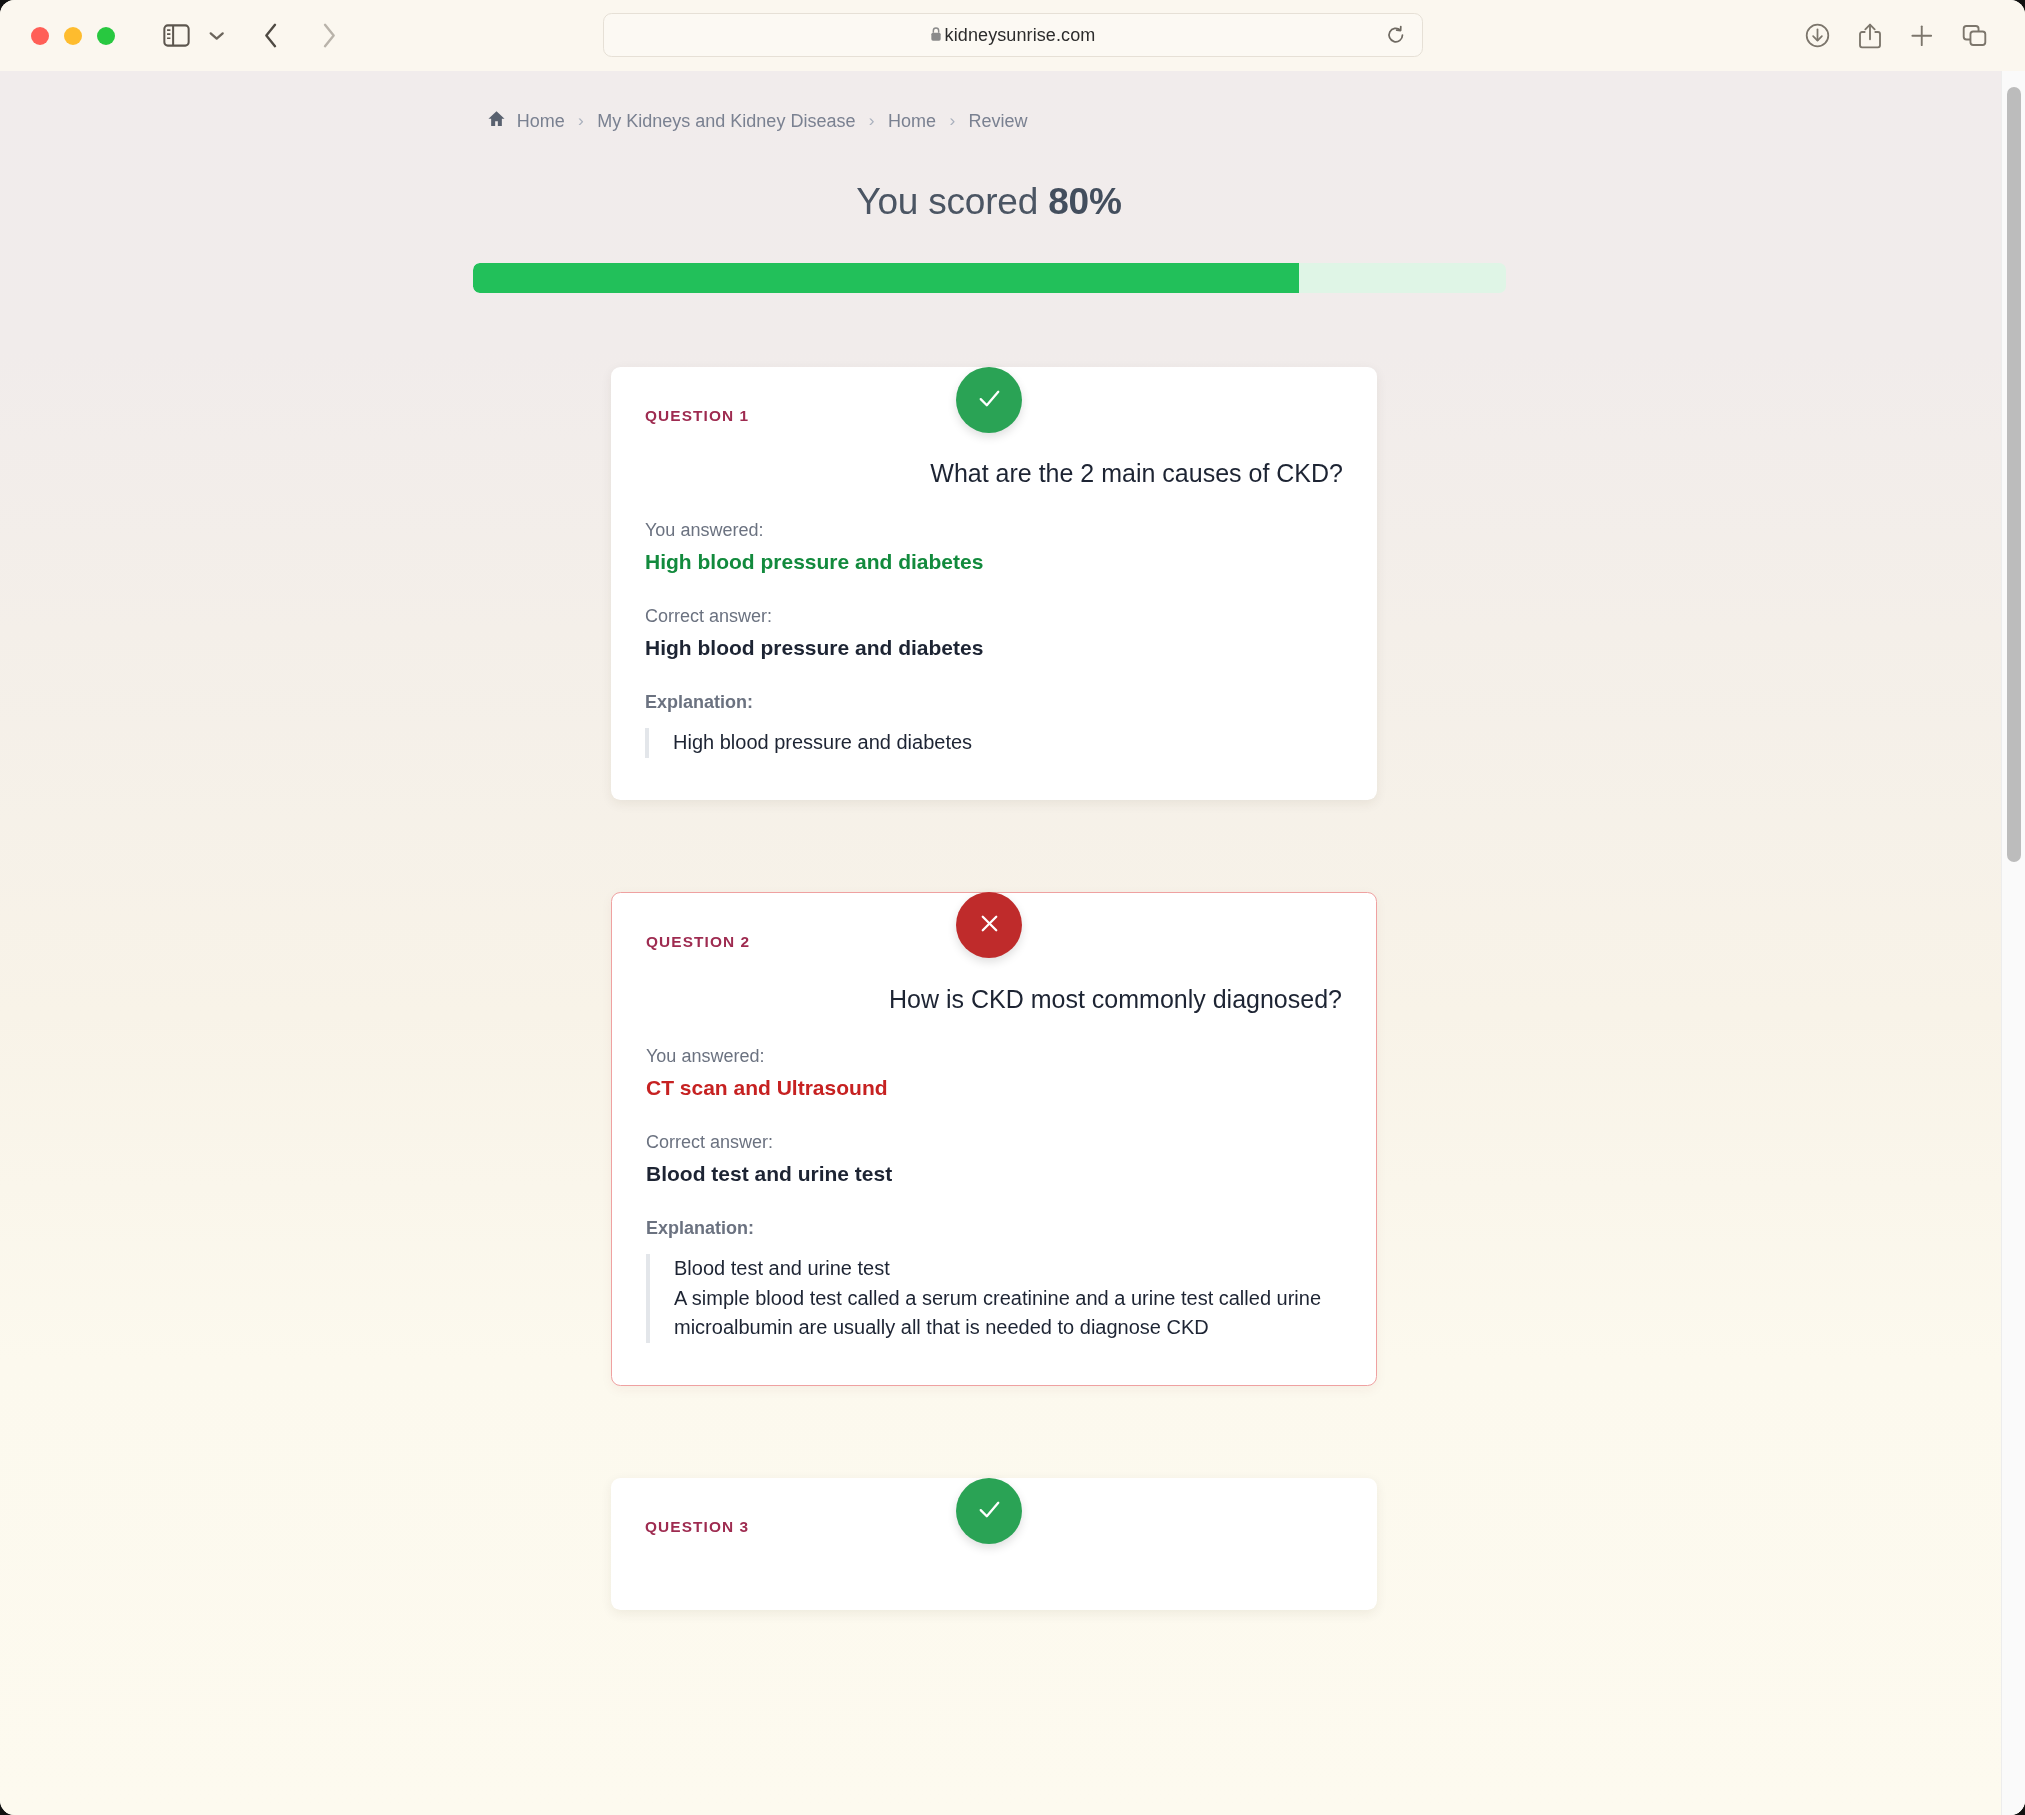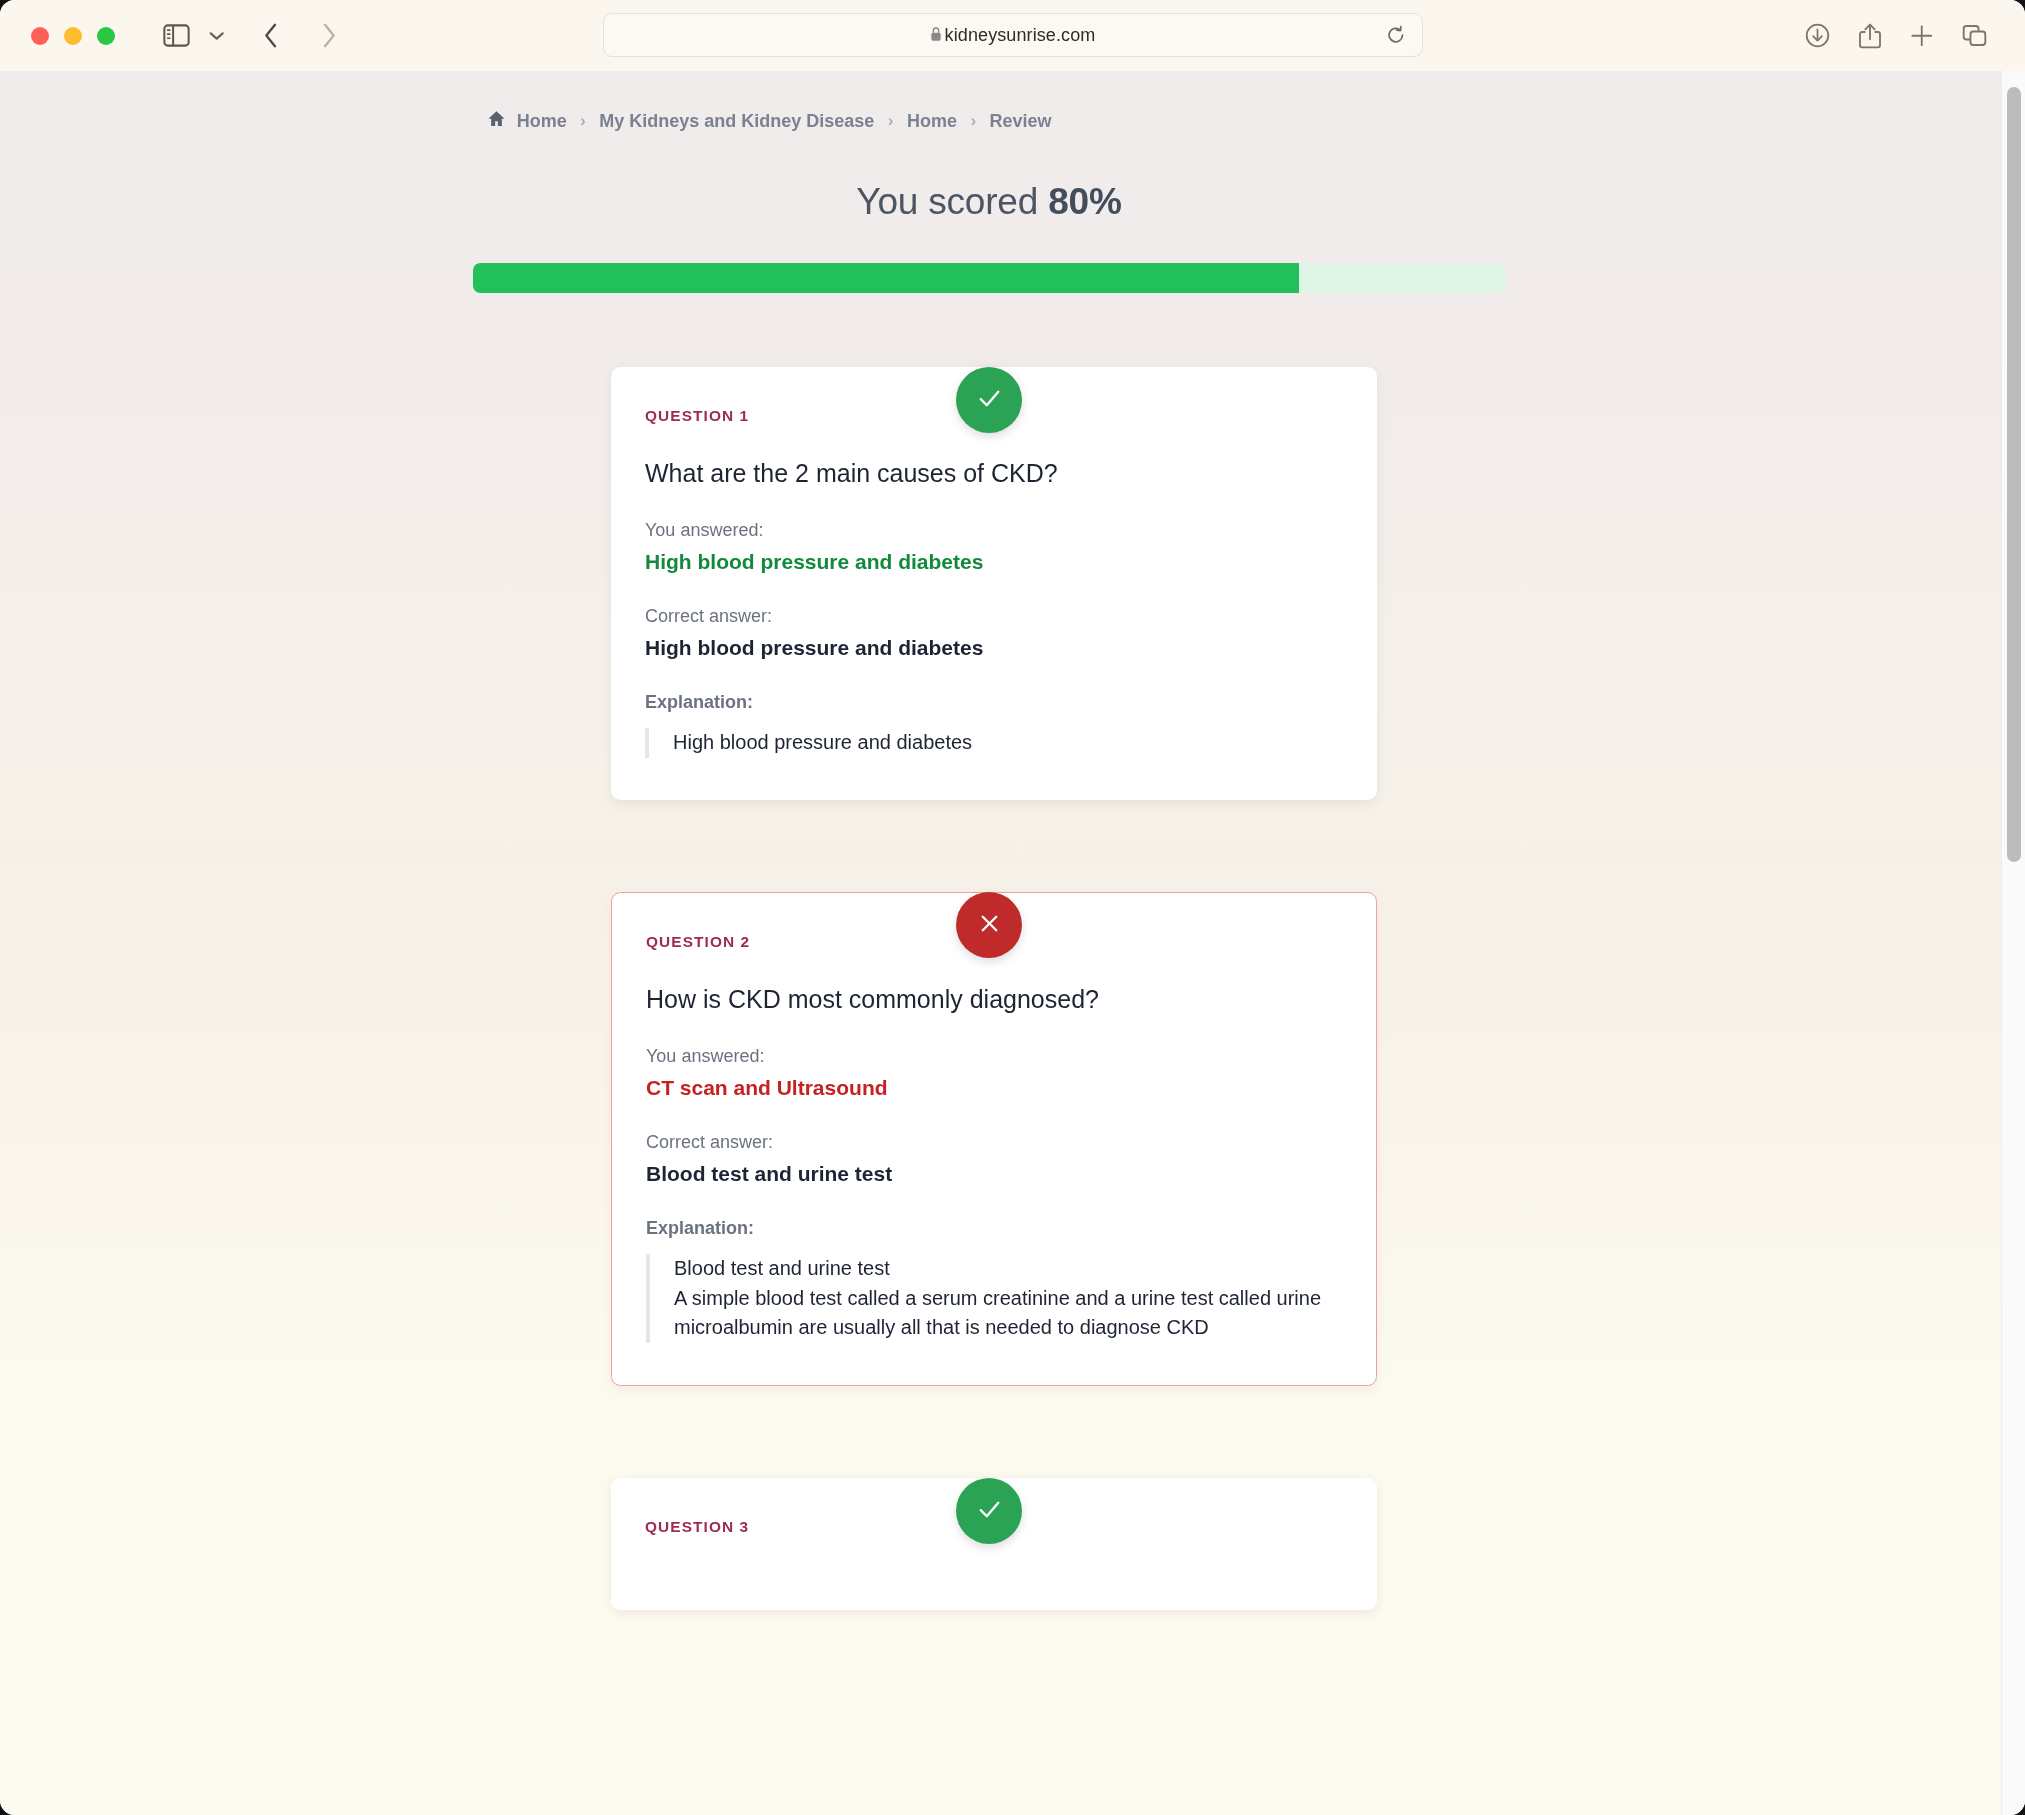--- a/index.html
+++ b/index.html
@@ -121,21 +121,20 @@
 
   
   .breadcrumb {
     display: flex;
     align-items: center;
     gap: 13.4px;
     padding-left: 487px;
     padding-top: 39px;
     font-size: 18px;
     color: #7a8191;
-    font-weight: bold;
   }
   .bc-home { display: flex; align-items: center; gap: 10.7px; }
   .bc-item { color: #7a8191; font-size: 18px; white-space: nowrap; }
   .bc-sep { color: #a9b0bd; font-size: 17.4px; line-height: 1; }
   .bc-item.current { color: #7a8191; }
 
   
   .score-title {
     margin-top: 49px;
     text-align: center;
@@ -208,20 +207,21 @@
     letter-spacing: 1.1px;
     color: #9e2b50;
     margin-bottom: 32px;
   }
   .q-text {
     font-size: 25px;
     color: #1d2433;
     font-weight: 400;
     margin-bottom: 31px;
     line-height: 1.3;
+    text-align: right;
   }
   .ans-label {
     font-size: 18px;
     color: #6b7280;
     margin-bottom: 6.7px;
   }
   .ans-value {
     font-size: 21px;
     font-weight: 700;
     margin-bottom: 31px;

